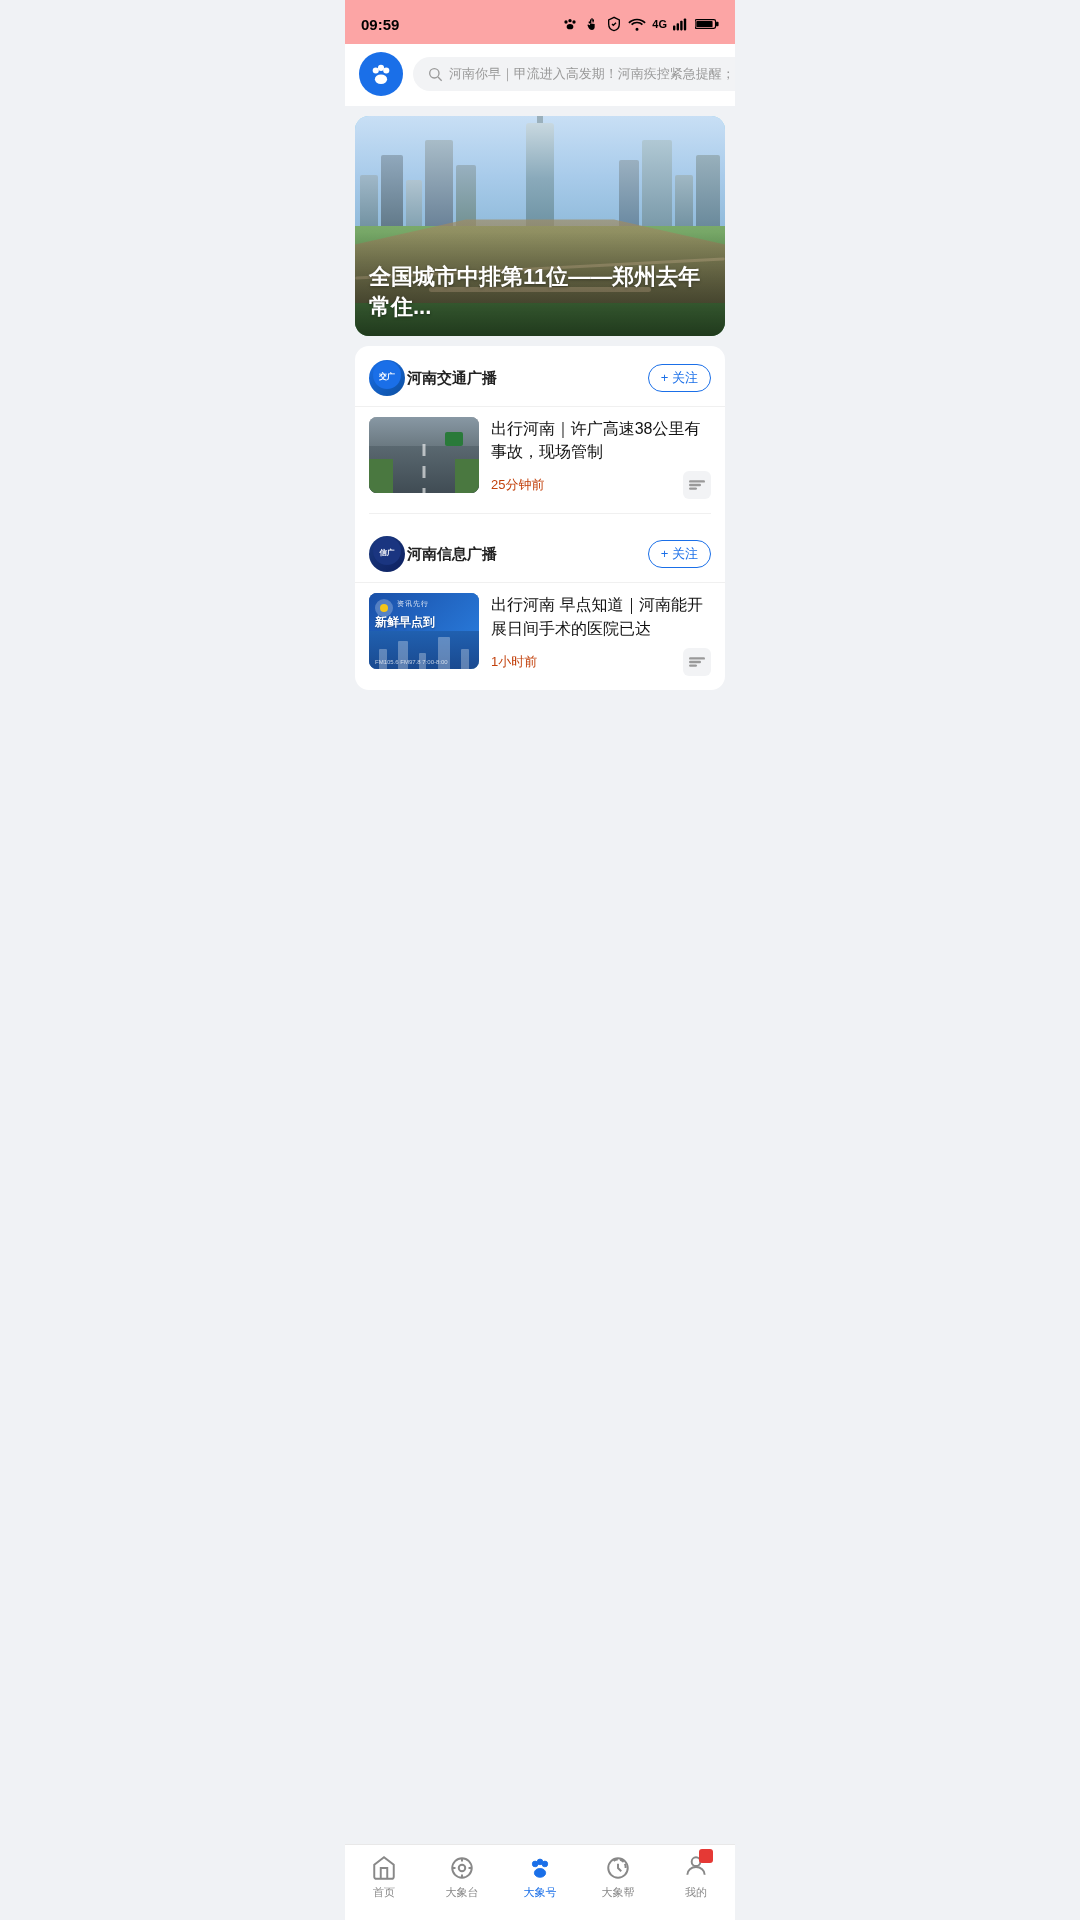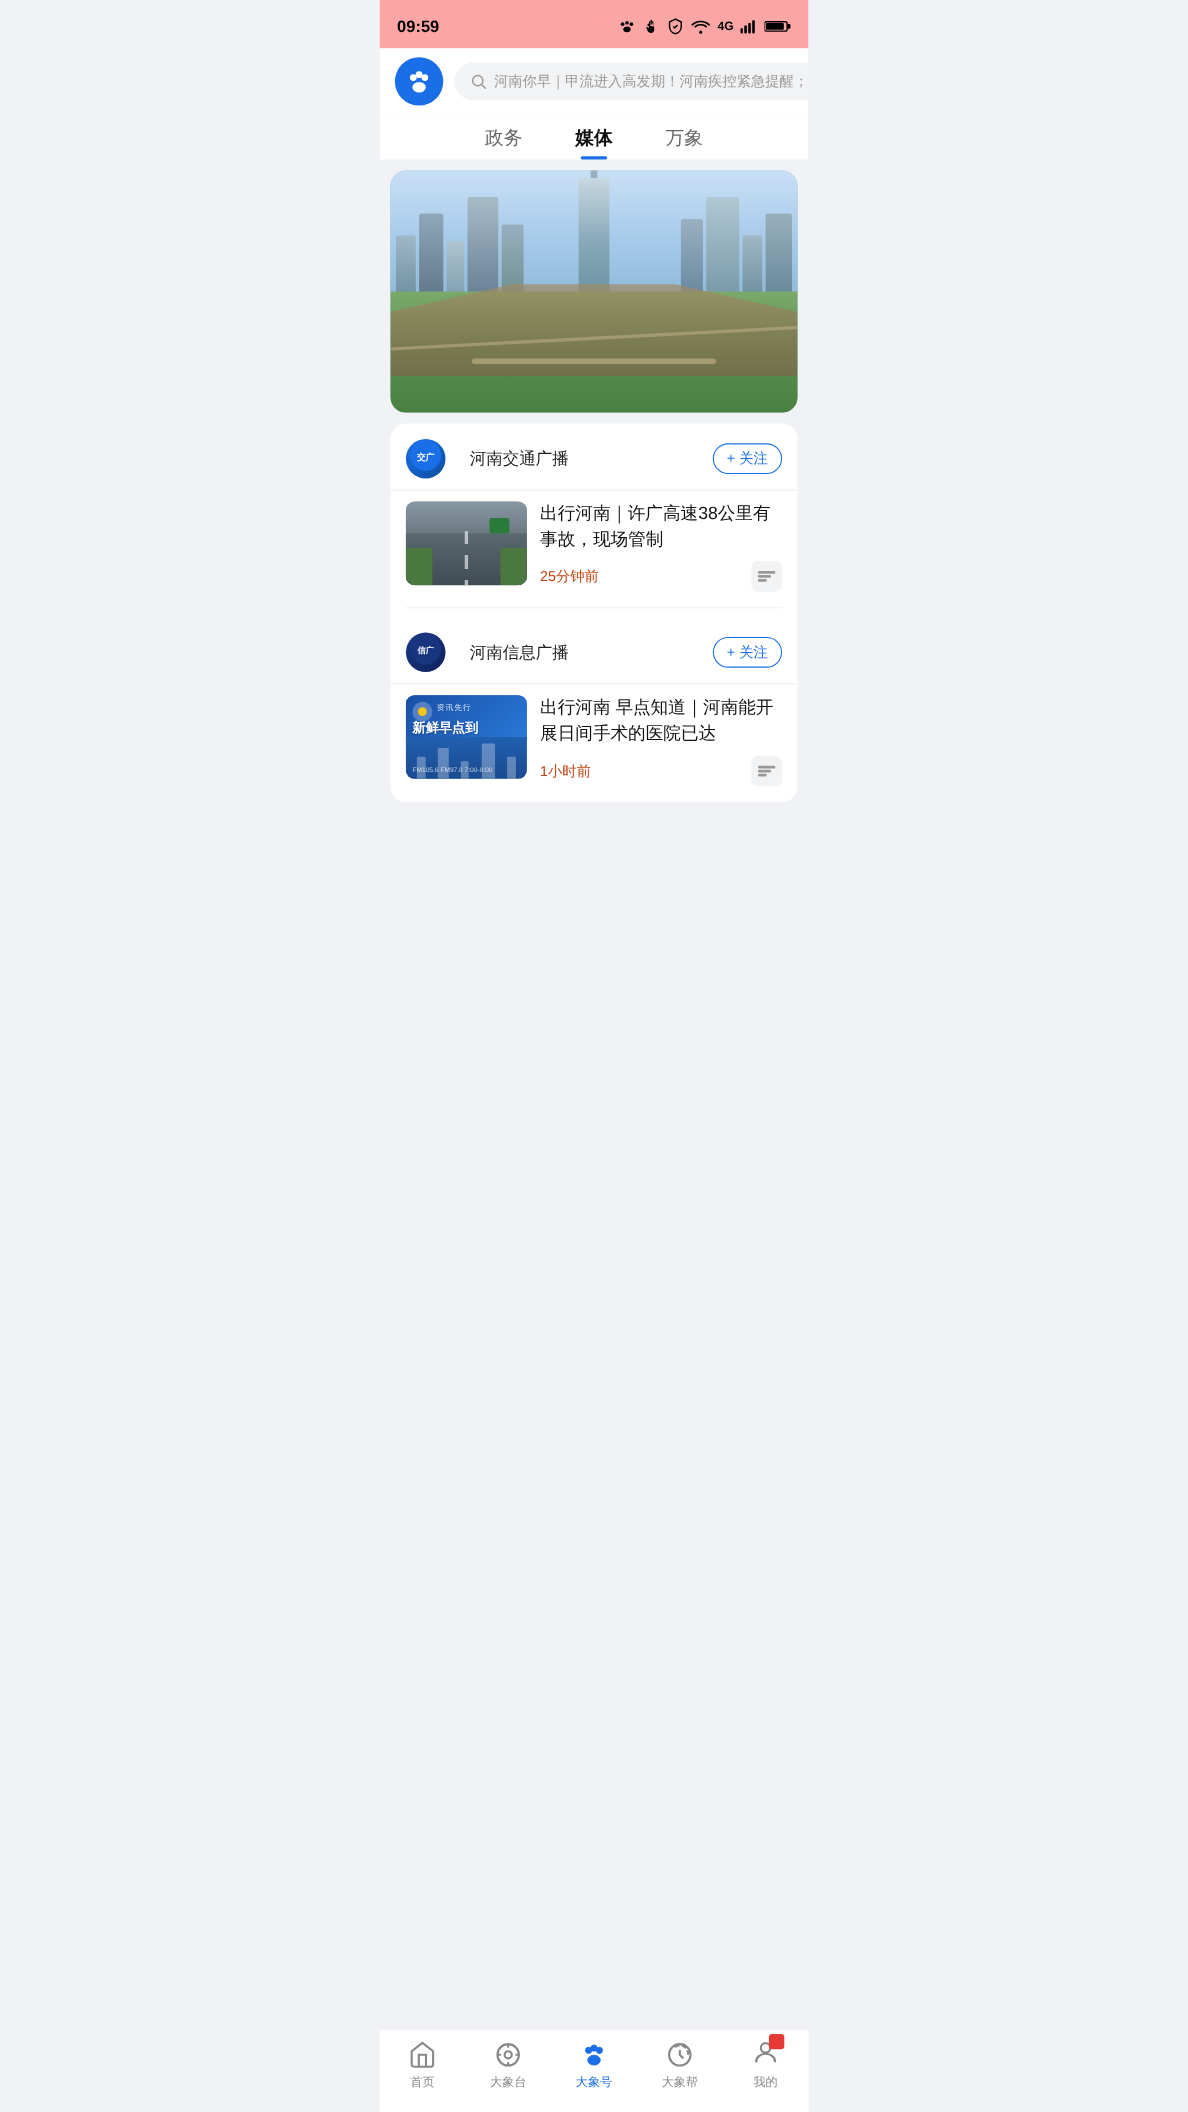--- a/index.html
+++ b/index.html
@@ -165,23 +165,23 @@
       flex-shrink: 0;
       background: #1a6fe8;
       display: flex;
       align-items: flex-start;
       justify-content: center;
       font-size: 10px;
       color: #fff;
     }
     .source-name {
       font-size: 15px;
-      font-weight: 400;
+      font-weight: 700;
       color: #222;
-      margin-left: 22px;
+      margin-left: 2px;
       flex: 1;
     }
     .follow-btn {
       border: 1.5px solid #1a6fe8;
       border-radius: 14px;
       padding: 4px 12px;
       font-size: 13px;
       color: #1a6fe8;
       background: transparent;
       cursor: pointer;
@@ -392,31 +392,20 @@
     </div>
     <div class="search-bar">
       <svg width="16" height="16" viewBox="0 0 24 24" fill="none" stroke="#999" stroke-width="2">
         <circle cx="11" cy="11" r="7"></circle>
         <line x1="16.5" y1="16.5" x2="22" y2="22"></line>
       </svg>
       <span class="search-bar-text">河南你早｜甲流进入高发期！河南疾控紧急提醒；...</span>
     </div>
   </div>
 
-  <div class="tabs">
-    <div class="tab-item">
-      <span>政务</span>
-    </div>
-    <div class="tab-item active">
-      <span>媒体</span>
-    </div>
-    <div class="tab-item">
-      <span>万象</span>
-    </div>
-  </div>
 
   <div class="hero-banner">
     <div class="hero-city-bg">
       <div class="sky-layer"></div>
 
       <div style="position:absolute;bottom:48%;left:0;display:flex;align-items:flex-end;gap:3px;padding-left:5px;">
         <div style="width:18px;height:55px;background:linear-gradient(180deg,#a0b8c8,#7090a0);border-radius:2px 2px 0 0;"></div>
         <div style="width:22px;height:75px;background:linear-gradient(180deg,#90a8bc,#607888);border-radius:2px 2px 0 0;"></div>
         <div style="width:16px;height:50px;background:linear-gradient(180deg,#b0c4d0,#80a0b0);border-radius:2px 2px 0 0;"></div>
         <div style="width:28px;height:90px;background:linear-gradient(180deg,#a8bcc8,#688096);border-radius:2px 2px 0 0;"></div>
@@ -433,20 +422,23 @@
         <div style="width:30px;height:90px;background:linear-gradient(180deg,#b0c8d4,#7898a8);border-radius:2px 2px 0 0;"></div>
         <div style="width:18px;height:55px;background:linear-gradient(180deg,#a0b8c4,#7090a0);border-radius:2px 2px 0 0;"></div>
         <div style="width:24px;height:75px;background:linear-gradient(180deg,#98b0bc,#68889a);border-radius:2px 2px 0 0;"></div>
       </div>
 
       <div style="position:absolute;bottom:0;left:0;right:0;height:50%;background:linear-gradient(180deg,#7aaa6a 0%,#5a9050 50%,#488040 100%);"></div>
 
       <div style="position:absolute;bottom:15%;left:0;right:0;height:38%;background:linear-gradient(180deg,rgba(160,140,100,0.7),rgba(120,105,75,0.8));clip-path:polygon(0 30%,30% 0,70% 0,100% 30%,100% 100%,0 100%);"></div>
       <div style="position:absolute;bottom:20%;left:20%;right:20%;height:5px;background:rgba(200,180,140,0.6);border-radius:3px;"></div>
       <div style="position:absolute;bottom:30%;left:0;right:0;height:3px;background:rgba(200,180,140,0.5);border-radius:2px;transform:rotate(-3deg);"></div>
+    </div>
+    <div class="hero-overlay">
+      <div class="hero-title">全国城市中排第11位——郑州去年常住...</div>
     </div>
   </div>
 
   <div class="news-section">
 
     <div class="news-source-header">
       <div class="source-logo" style="background:linear-gradient(135deg,#1a6fe8,#0d4fa0);">
         <svg width="30" height="30" viewBox="0 0 30 30">
           <circle cx="15" cy="15" r="14" fill="#1a6fe8"></circle>
           <text x="15" y="19" text-anchor="middle" font-size="8" fill="white" font-weight="bold">交广</text>

